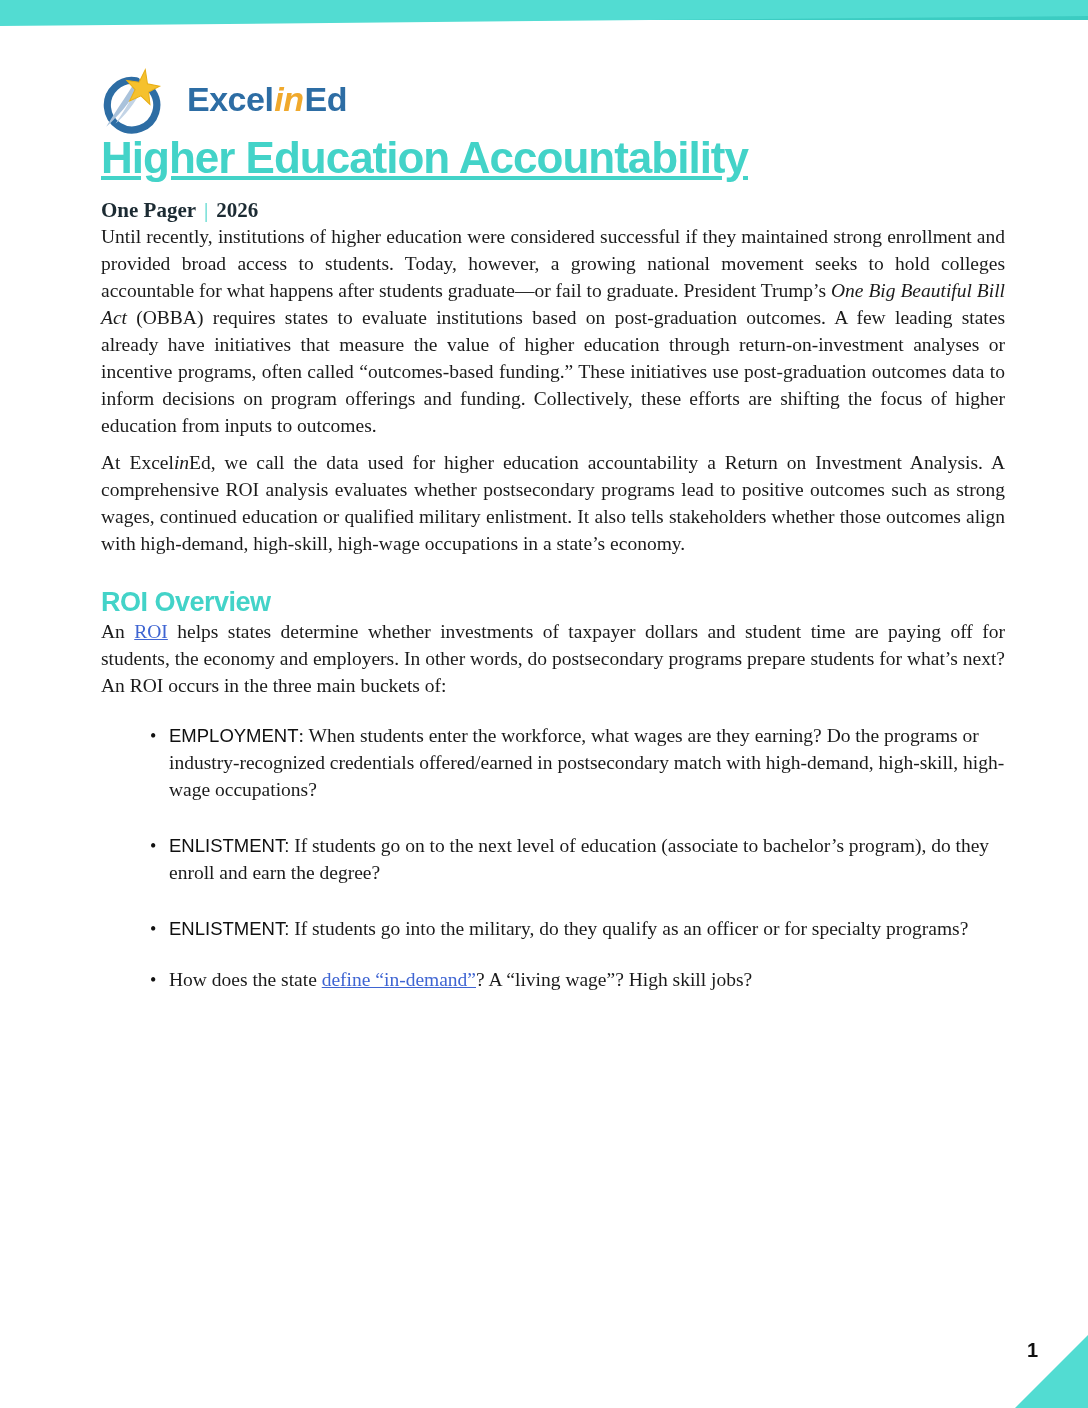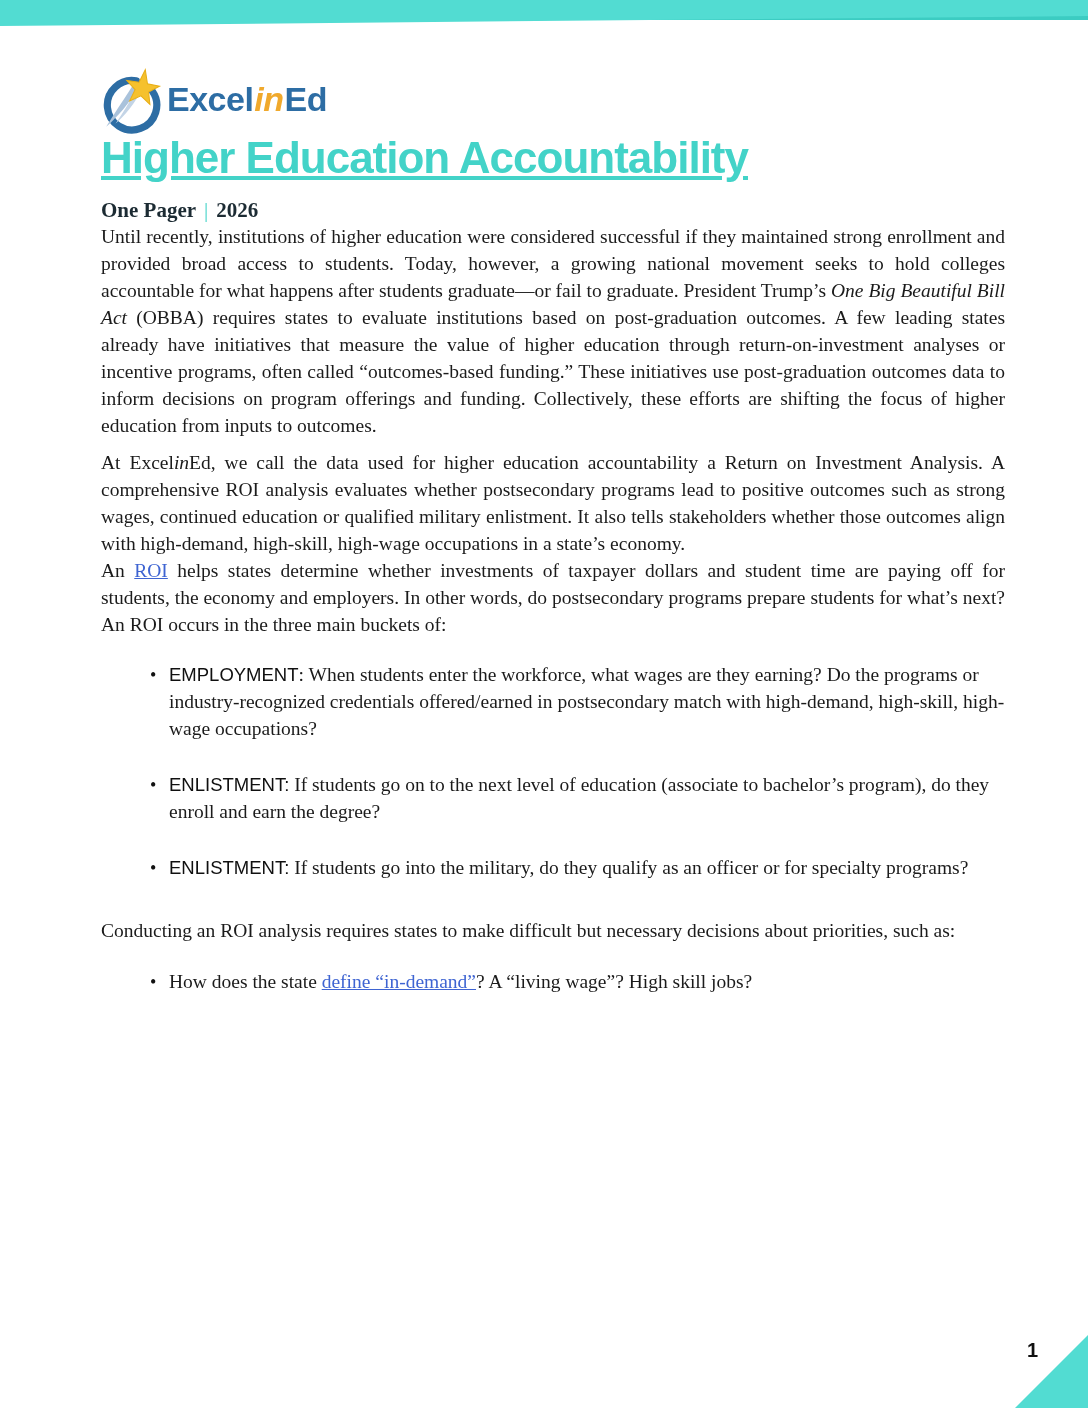--- a/index.html
+++ b/index.html
@@ -21,21 +21,21 @@
     width:1088px;height:1408px;
     background:#ffffff;
     overflow:hidden;
     margin:0 auto;
     font-family:"Liberation Serif", serif;
     color:var(--text);
   }
   .top-band{position:absolute;top:0;left:0;width:1088px;height:30px;display:block;}
   .content{position:absolute;left:101px;top:0;width:904px;}
   
-  .logo-row{margin-top:64px;display:flex;align-items:center;gap:0;height:70px;}
+  .logo-row{margin-top:64px;display:flex;align-items:center;gap:20px;height:70px;}
   .logo-mark{width:66px;height:70px;flex:0 0 auto;}
   .logo-word{
     font-family:"Liberation Sans", sans-serif;
     font-weight:700;font-size:34px;letter-spacing:-0.5px;
     color:var(--logo-blue);
     display:flex;align-items:baseline;
   }
   .logo-word .in{color:var(--logo-gold);font-style:italic;padding:0 1px;}
   
   .doc-title{
@@ -130,35 +130,35 @@
     </div>
 
     <h1 class="doc-title">Higher Education Accountability</h1>
     <div class="doc-subtitle">
       <span>One Pager</span><span class="divider">|</span><span>2026</span>
     </div>
 
     <p class="body"><span>Until recently, institutions of higher education were considered successful if they maintained strong enrollment and provided broad access to students. Today, however, a growing national movement seeks to hold colleges accountable for what happens after students graduate—or fail to graduate. President Trump’s </span><em class="italic">One Big Beautiful Bill Act</em><span> (OBBA) requires states to evaluate institutions based on post-graduation outcomes. A few leading states already have initiatives that measure the value of higher education through return-on-investment analyses or incentive programs, often called “outcomes-based funding.” These initiatives use post-graduation outcomes data to inform decisions on program offerings and funding. Collectively, these efforts are shifting the focus of higher education from inputs to outcomes.</span></p>
     <p class="body gap"><span>At Excel</span><em class="italic">in</em><span>Ed, we call the data used for higher education accountability a Return on Investment Analysis. A comprehensive ROI analysis evaluates whether postsecondary programs lead to positive outcomes such as strong wages, continued education or qualified military enlistment. It also tells stakeholders whether those outcomes align with high-demand, high-skill, high-wage occupations in a state’s economy.</span></p>
 
+    <h2 class="section-heading h2-roi">ROI Overview</h2>
     <p class="body"><span>An </span><a class="doc-link">ROI</a><span> helps states determine whether investments of taxpayer dollars and student time are paying off for students, the economy and employers. In other words, do postsecondary programs prepare students for what’s next? An ROI occurs in the three main buckets of:</span></p>
 
     <ul class="bullet-list">
       <li>
         <span class="dot">•</span><span class="bullet-label">EMPLOYMENT</span><span>: When students enter the workforce, what wages are they earning? Do the programs or industry-recognized credentials offered/earned in postsecondary match with high-demand, high-skill, high-wage occupations?</span>
       </li>
       <li>
         <span class="dot">•</span><span class="bullet-label">ENLISTMENT:</span><span> If students go on to the next level of education (associate to bachelor’s program), do they enroll and earn the degree?</span>
       </li>
       <li>
         <span class="dot">•</span><span class="bullet-label">ENLISTMENT:</span><span> If students go into the military, do they qualify as an officer or for specialty programs?</span>
       </li>
     </ul>
 
-    <p class="body conducting">Conducting an ROI analysis requires states to make difficult but necessary decisions about priorities, such as:</p>
 
     <ul class="bullet-list final-list">
       <li>
         <span class="dot">•</span><span>How does the state </span><a class="doc-link">define “in-demand”</a><span>? A “living wage”? High skill jobs?</span>
       </li>
     </ul>
 
   </div>
 
   <div class="page-number">1</div>

